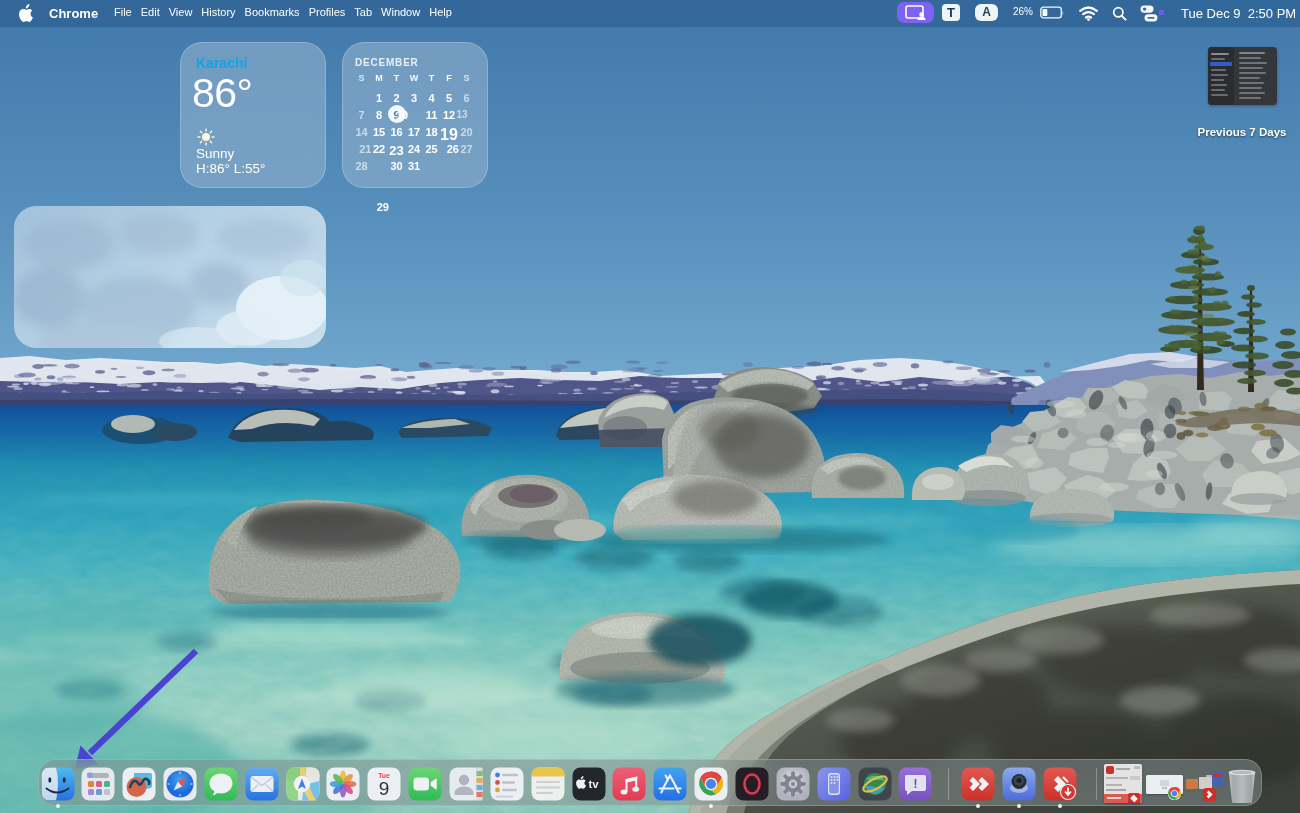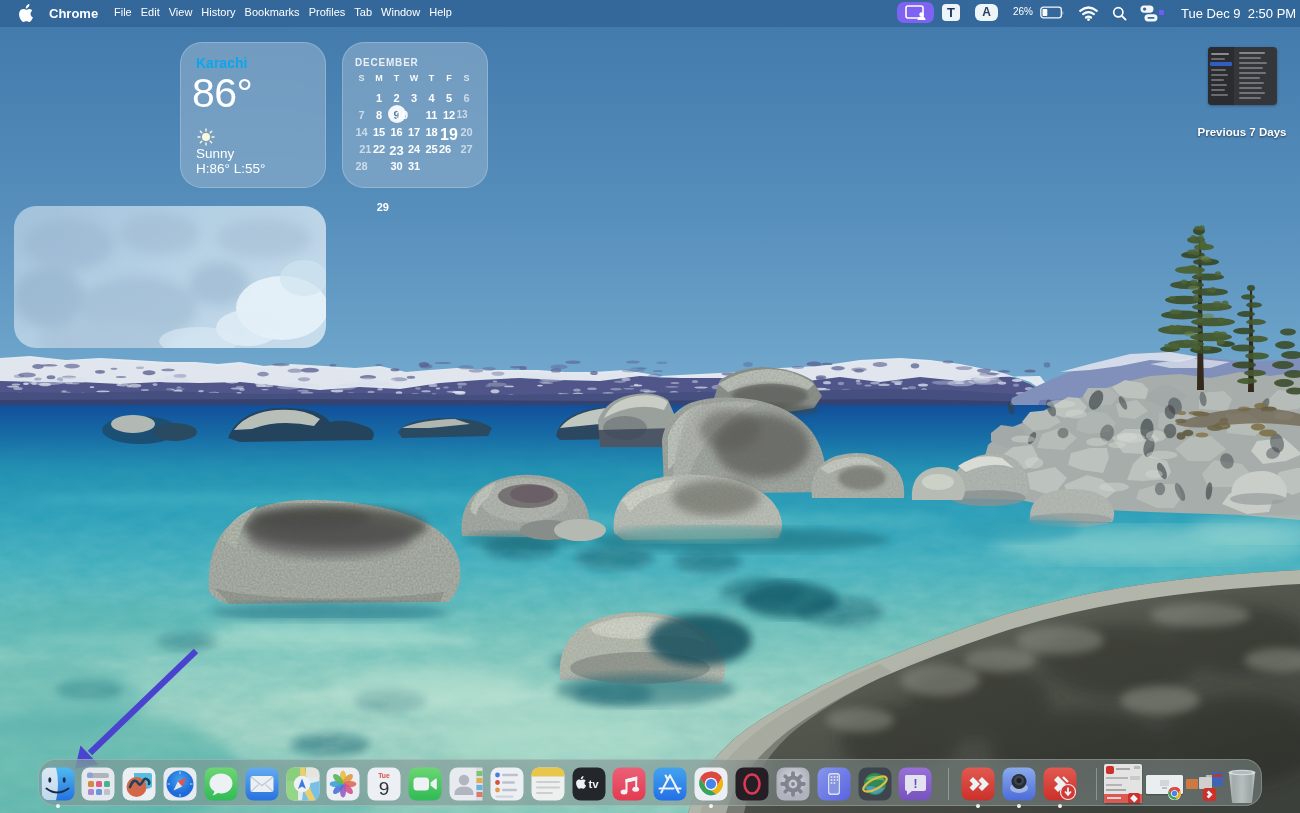--- a/index.html
+++ b/index.html
@@ -799,21 +799,21 @@
 <div class="abs" style="left:386.5px;top:125.5px;width:20px;text-align:center;color:rgba(255,255,255,1.0);font-size:11px;font-weight:bold;">16</div>
 <div class="abs" style="left:404.0px;top:125.5px;width:20px;text-align:center;color:rgba(255,255,255,1.0);font-size:11px;font-weight:bold;">17</div>
 <div class="abs" style="left:421.5px;top:125.5px;width:20px;text-align:center;color:rgba(255,255,255,1.0);font-size:11px;font-weight:bold;">18</div>
 <div class="abs" style="left:439.0px;top:125.5px;width:20px;text-align:center;color:rgba(255,255,255,1.0);font-size:16px;font-weight:bold;">19</div>
 <div class="abs" style="left:456.5px;top:125.5px;width:20px;text-align:center;color:rgba(255,255,255,0.62);font-size:11px;font-weight:bold;">20</div>
 <div class="abs" style="left:351.5px;top:142.5px;width:20px;text-align:right;color:rgba(255,255,255,0.62);font-size:11px;font-weight:bold;">21</div>
 <div class="abs" style="left:369.0px;top:142.5px;width:20px;text-align:center;color:rgba(255,255,255,1.0);font-size:11px;font-weight:bold;">22</div>
 <div class="abs" style="left:386.5px;top:142.5px;width:20px;text-align:center;color:rgba(255,255,255,1.0);font-size:13px;font-weight:bold;">23</div>
 <div class="abs" style="left:404.0px;top:142.5px;width:20px;text-align:center;color:rgba(255,255,255,1.0);font-size:11px;font-weight:bold;">24</div>
 <div class="abs" style="left:421.5px;top:142.5px;width:20px;text-align:center;color:rgba(255,255,255,1.0);font-size:11px;font-weight:bold;">25</div>
-<div class="abs" style="left:439.0px;top:142.5px;width:20px;text-align:left;color:rgba(255,255,255,1.0);font-size:11px;font-weight:bold;">26</div>
+<div class="abs" style="left:439.0px;top:142.5px;width:20px;text-align:right;color:rgba(255,255,255,1.0);font-size:11px;font-weight:bold;">26</div>
 <div class="abs" style="left:456.5px;top:142.5px;width:20px;text-align:center;color:rgba(255,255,255,0.62);font-size:11px;font-weight:bold;">27</div>
 <div class="abs" style="left:351.5px;top:160.0px;width:20px;text-align:center;color:rgba(255,255,255,0.62);font-size:11px;font-weight:bold;">28</div>
 <div class="abs" style="left:369.0px;top:160.0px;width:20px;text-align:right;color:rgba(255,255,255,1.0);font-size:11px;font-weight:bold;margin-top:41px;">29</div>
 <div class="abs" style="left:386.5px;top:160.0px;width:20px;text-align:center;color:rgba(255,255,255,1.0);font-size:11px;font-weight:bold;">30</div>
 <div class="abs" style="left:404.0px;top:160.0px;width:20px;text-align:center;color:rgba(255,255,255,1.0);font-size:11px;font-weight:bold;">31</div>
 
 <div class="abs" style="left:14px;top:206px;width:312px;height:142px;border-radius:22px;overflow:hidden;background:linear-gradient(140deg,#a8c6de,#bdd6e8 45%,#cfe2ef);opacity:0.93;">
 <svg width="312" height="142" viewBox="0 0 312 142">
 <defs>
           <filter id="pwb">

